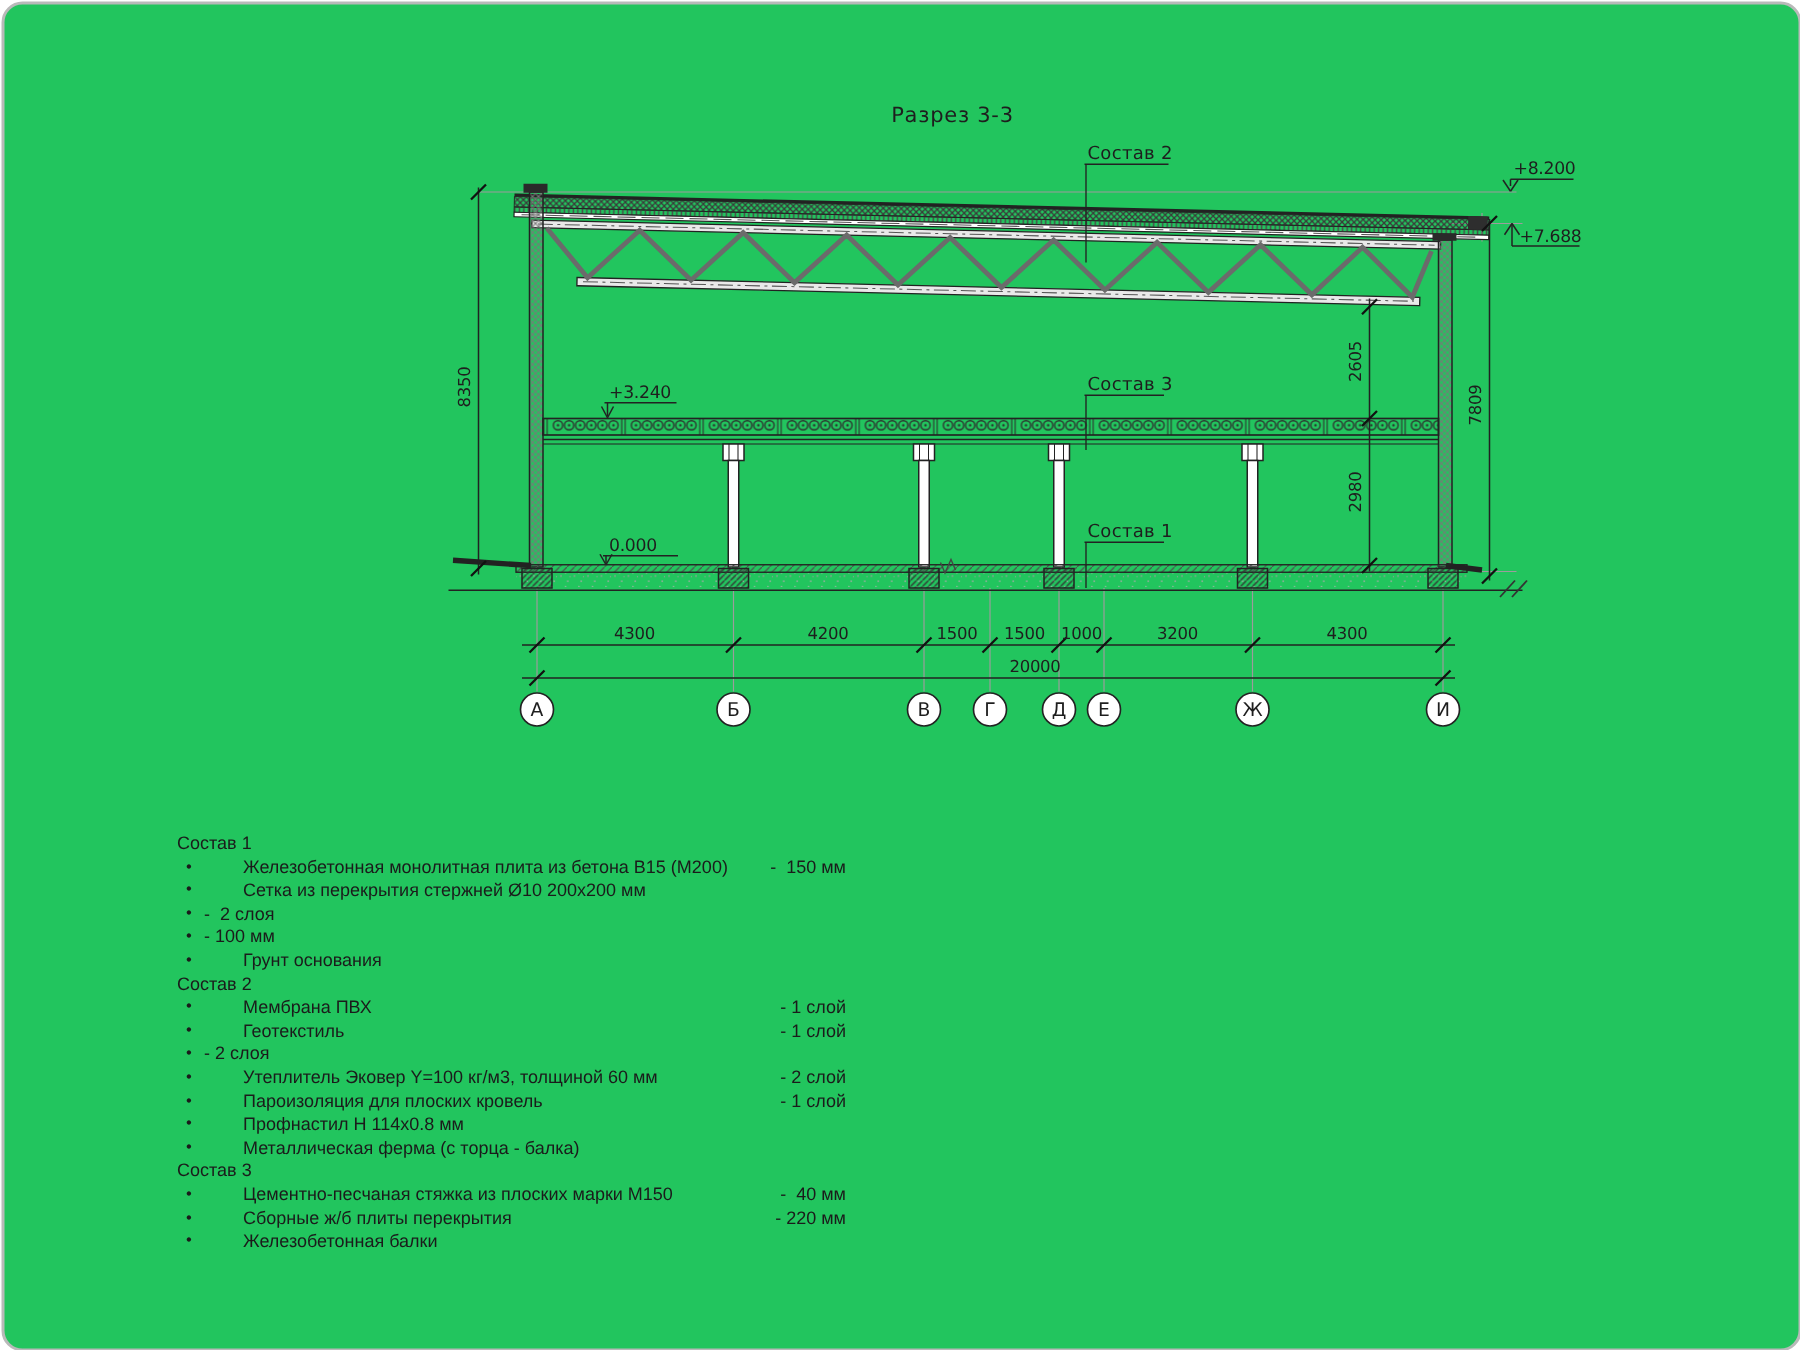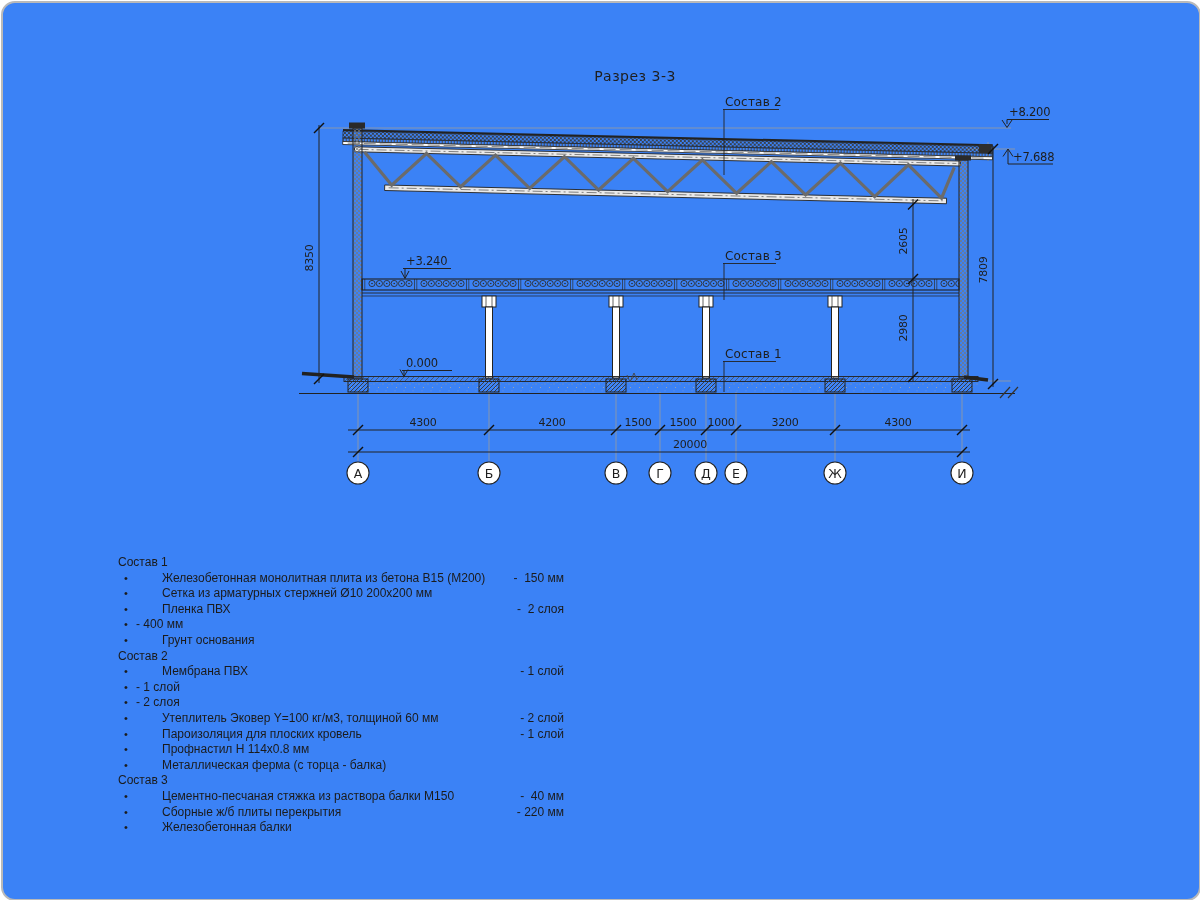--- a/index.html
+++ b/index.html
@@ -1,16 +1,16 @@
 <!DOCTYPE html>
 <html><head>
 <meta charset="utf-8">
 <style>
   html,body{margin:0;padding:0;background:#fff;width:1200px;height:900px;overflow:hidden;}
-  .page{position:absolute;left:1px;top:1px;width:1196px;height:896px;border:2px solid #b9b9b9;border-radius:14px;background:#3b82f6;}
+  .page{position:absolute;left:1px;top:1px;width:1196px;height:896px;border:2px solid #b9b9b9;border-radius:14px;background:#22c55e;}
   .drawing{position:absolute;left:0;top:0;}
   svg text{font-family:"DejaVu Sans","Liberation Sans",sans-serif;fill:#1e1e1e;}
   .t-title{font-size:14px;letter-spacing:0.5px;}
   .t-dim{font-size:11px;letter-spacing:-0.2px;}
   .t-lvl{font-size:11.5px;letter-spacing:-0.2px;}
   .t-lbl{font-size:12px;letter-spacing:0.2px;}
   .t-axis{font-size:12.5px;}
   .legend{position:absolute;left:115px;top:552px;width:446px;font-family:"Liberation Sans","DejaVu Sans",sans-serif;font-size:12px;color:#1b1b1b;}
   .lg-h{height:15.6px;line-height:15.6px;}
   .lg-i{height:15.6px;line-height:15.6px;display:flex;}
@@ -271,46 +271,46 @@
 
 <div class="legend">
   <div class="lg-h">Состав 1</div>
   <div class="lg-i">
         <span class="b">•</span>
         <span class="t">Железобетонная монолитная плита из бетона В15 (М200)</span>
         <span class="q">-  150 мм</span>
       </div>
   <div class="lg-i">
         <span class="b">•</span>
-        <span class="t">Сетка из арматурных стержней Ø10 200x200 мм</span>
-        <span class="q"></span>
-      </div>
-  <div class="lg-i">
-        <span class="b">•</span>
-        <span class="t">Пленка ПВХ</span>
+        <span class="t">Сетка из перекрытия стержней Ø10 200x200 мм</span>
+        <span class="q"></span>
+      </div>
+  <div class="lg-i">
+        <span class="b">•</span>
         <span class="q">-  2 слоя</span>
       </div>
   <div class="lg-i">
         <span class="b">•</span>
-        <span class="q">- 400 мм</span>
+        <span class="q">- 100 мм</span>
       </div>
   <div class="lg-i">
         <span class="b">•</span>
         <span class="t">Грунт основания</span>
         <span class="q"></span>
       </div>
 
   <div class="lg-h">Состав 2</div>
   <div class="lg-i">
         <span class="b">•</span>
         <span class="t">Мембрана ПВХ</span>
         <span class="q">- 1 слой</span>
       </div>
   <div class="lg-i">
         <span class="b">•</span>
+        <span class="t">Геотекстиль</span>
         <span class="q">- 1 слой</span>
       </div>
   <div class="lg-i">
         <span class="b">•</span>
         <span class="q">- 2 слоя</span>
       </div>
   <div class="lg-i">
         <span class="b">•</span>
         <span class="t">Утеплитель Эковер Y=100 кг/м3, толщиной 60 мм</span>
         <span class="q">- 2 слой</span>
@@ -327,21 +327,21 @@
       </div>
   <div class="lg-i">
         <span class="b">•</span>
         <span class="t">Металлическая ферма (с торца - балка)</span>
         <span class="q"></span>
       </div>
 
   <div class="lg-h">Состав 3</div>
   <div class="lg-i">
         <span class="b">•</span>
-        <span class="t">Цементно-песчаная стяжка из раствора балки М150</span>
+        <span class="t">Цементно-песчаная стяжка из плоских марки М150</span>
         <span class="q">-  40 мм</span>
       </div>
   <div class="lg-i">
         <span class="b">•</span>
         <span class="t">Сборные ж/б плиты перекрытия</span>
         <span class="q">- 220 мм</span>
       </div>
   <div class="lg-i">
         <span class="b">•</span>
         <span class="t">Железобетонная балки</span>

